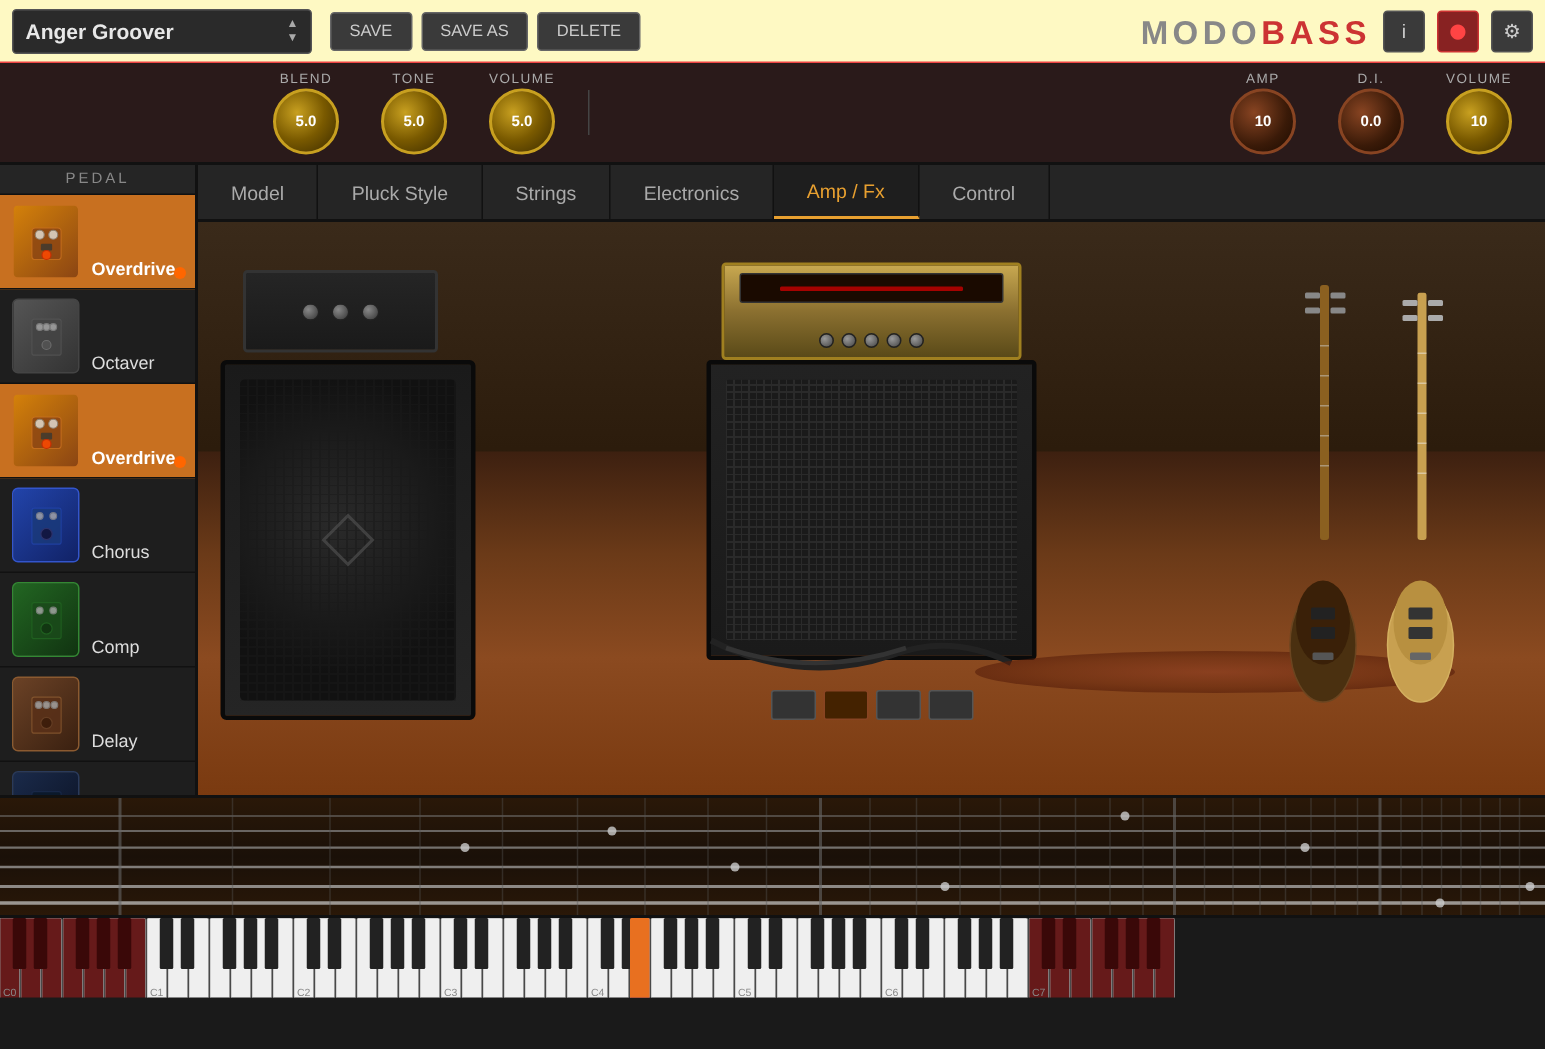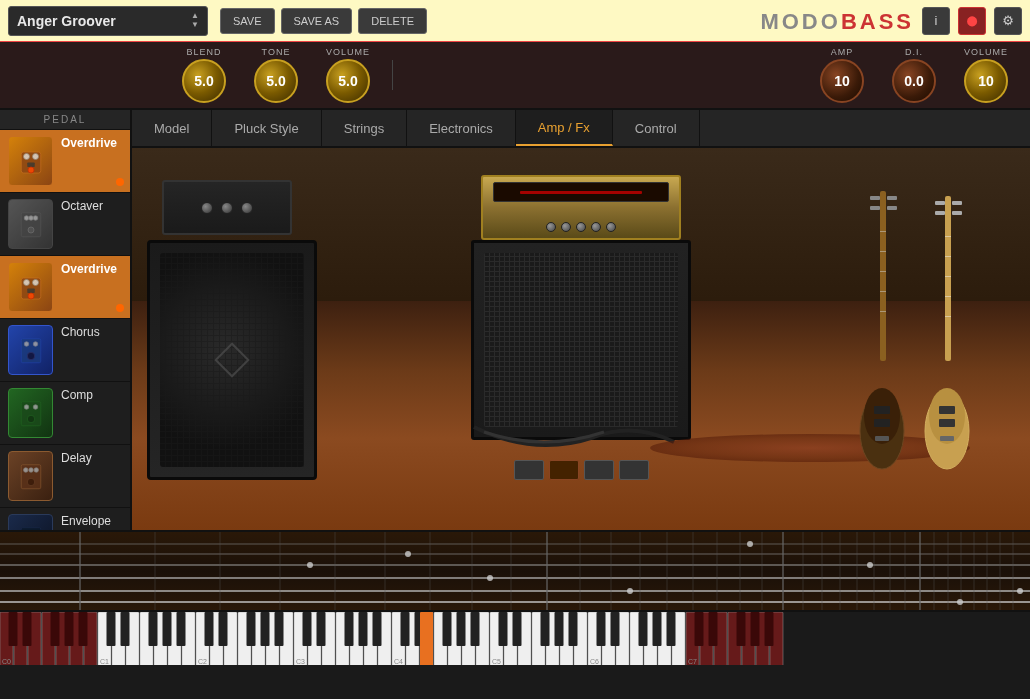--- a/index.html
+++ b/index.html
@@ -121,21 +121,21 @@
       background: radial-gradient(circle at 35% 35%, #c8a020 0%, #7a5a00 50%, #3a2a00 100%);
       border: 2px solid #c8a020;
     }
     .knob-value {
       color: #fff;
       font-size: 9px;
       font-weight: bold;
       text-align: center;
     }
     .knob-large .knob-value {
-      font-size: 14px;
+      font-size: 10px;
     }
     .knob-separator {
       width: 1px;
       height: 30px;
       background: #444;
       margin: 0 8px;
     }
 
     
     .main-area {
@@ -155,21 +155,21 @@
       text-align: center;
       color: #888;
       font-size: 10px;
       letter-spacing: 2px;
       padding: 4px 0;
       background: #252525;
       border-bottom: 1px solid #111;
     }
     .pedal-item {
       display: flex;
-      align-items: flex-start;
+      align-items: flex-end;
       height: 68px;
       padding: 6px 8px;
       border-bottom: 1px solid #111;
       cursor: pointer;
       position: relative;
     }
     .pedal-item.active {
       background: #c87020;
     }
     .pedal-icon {

